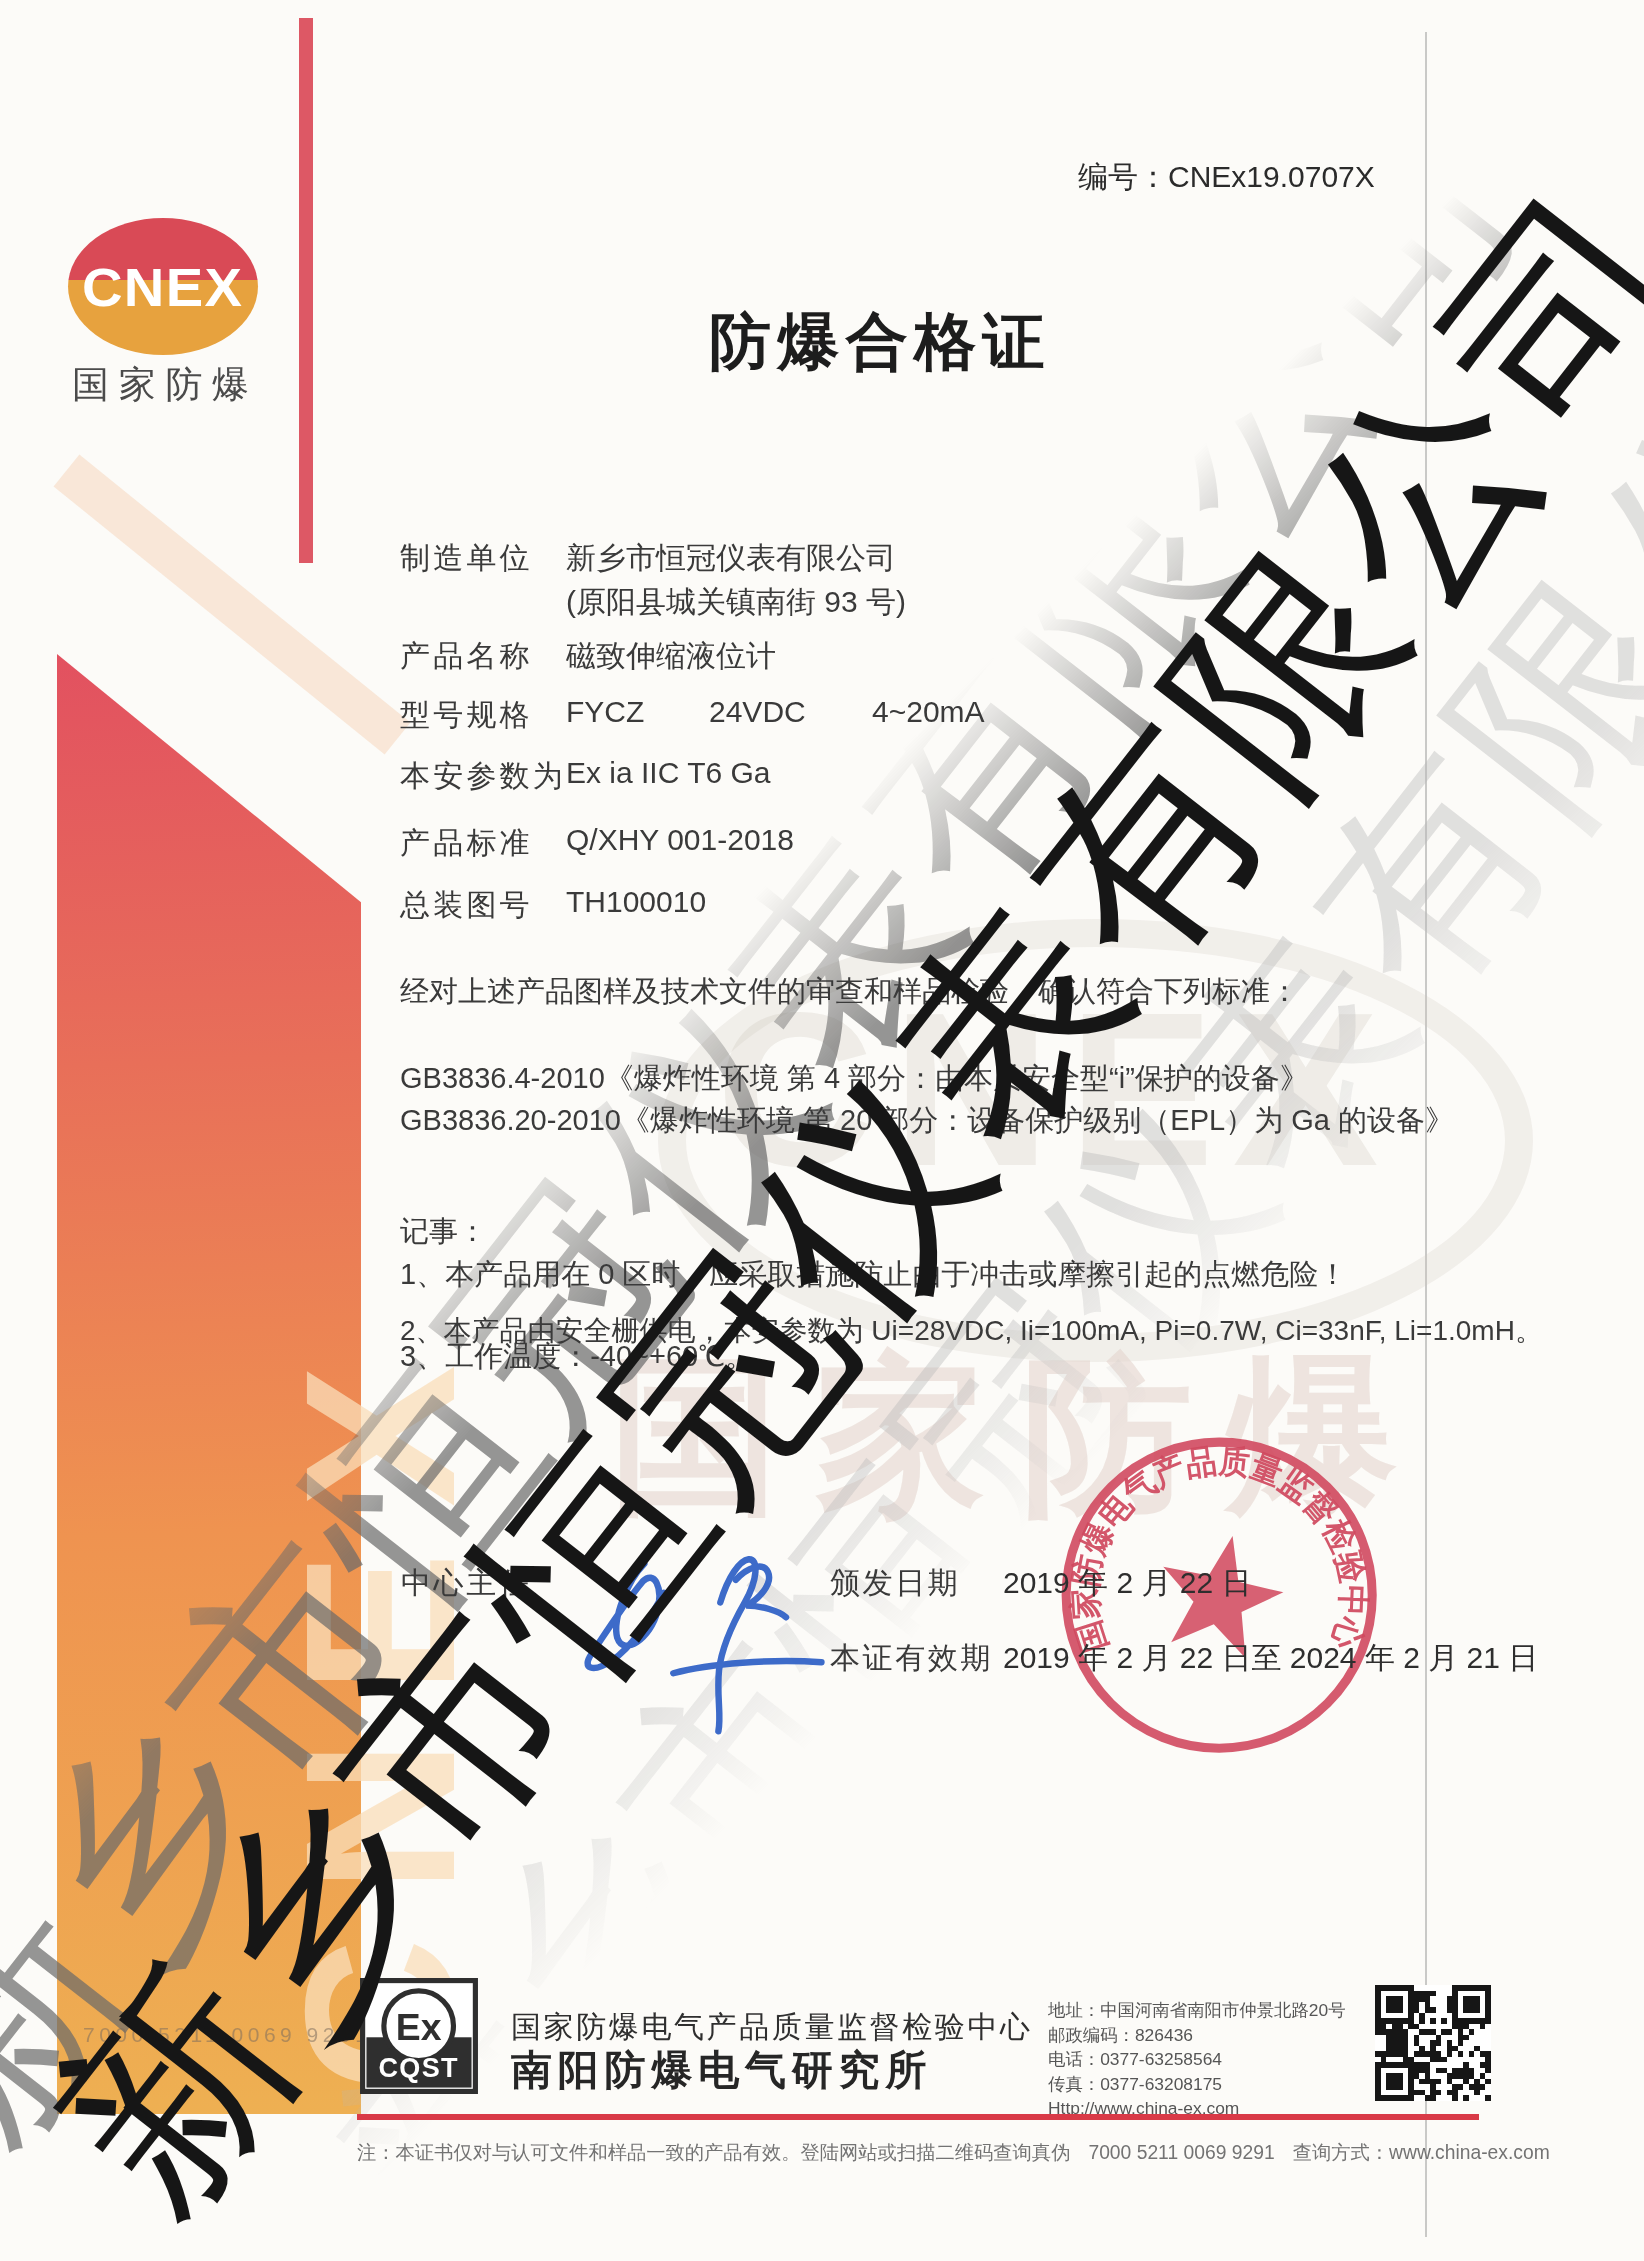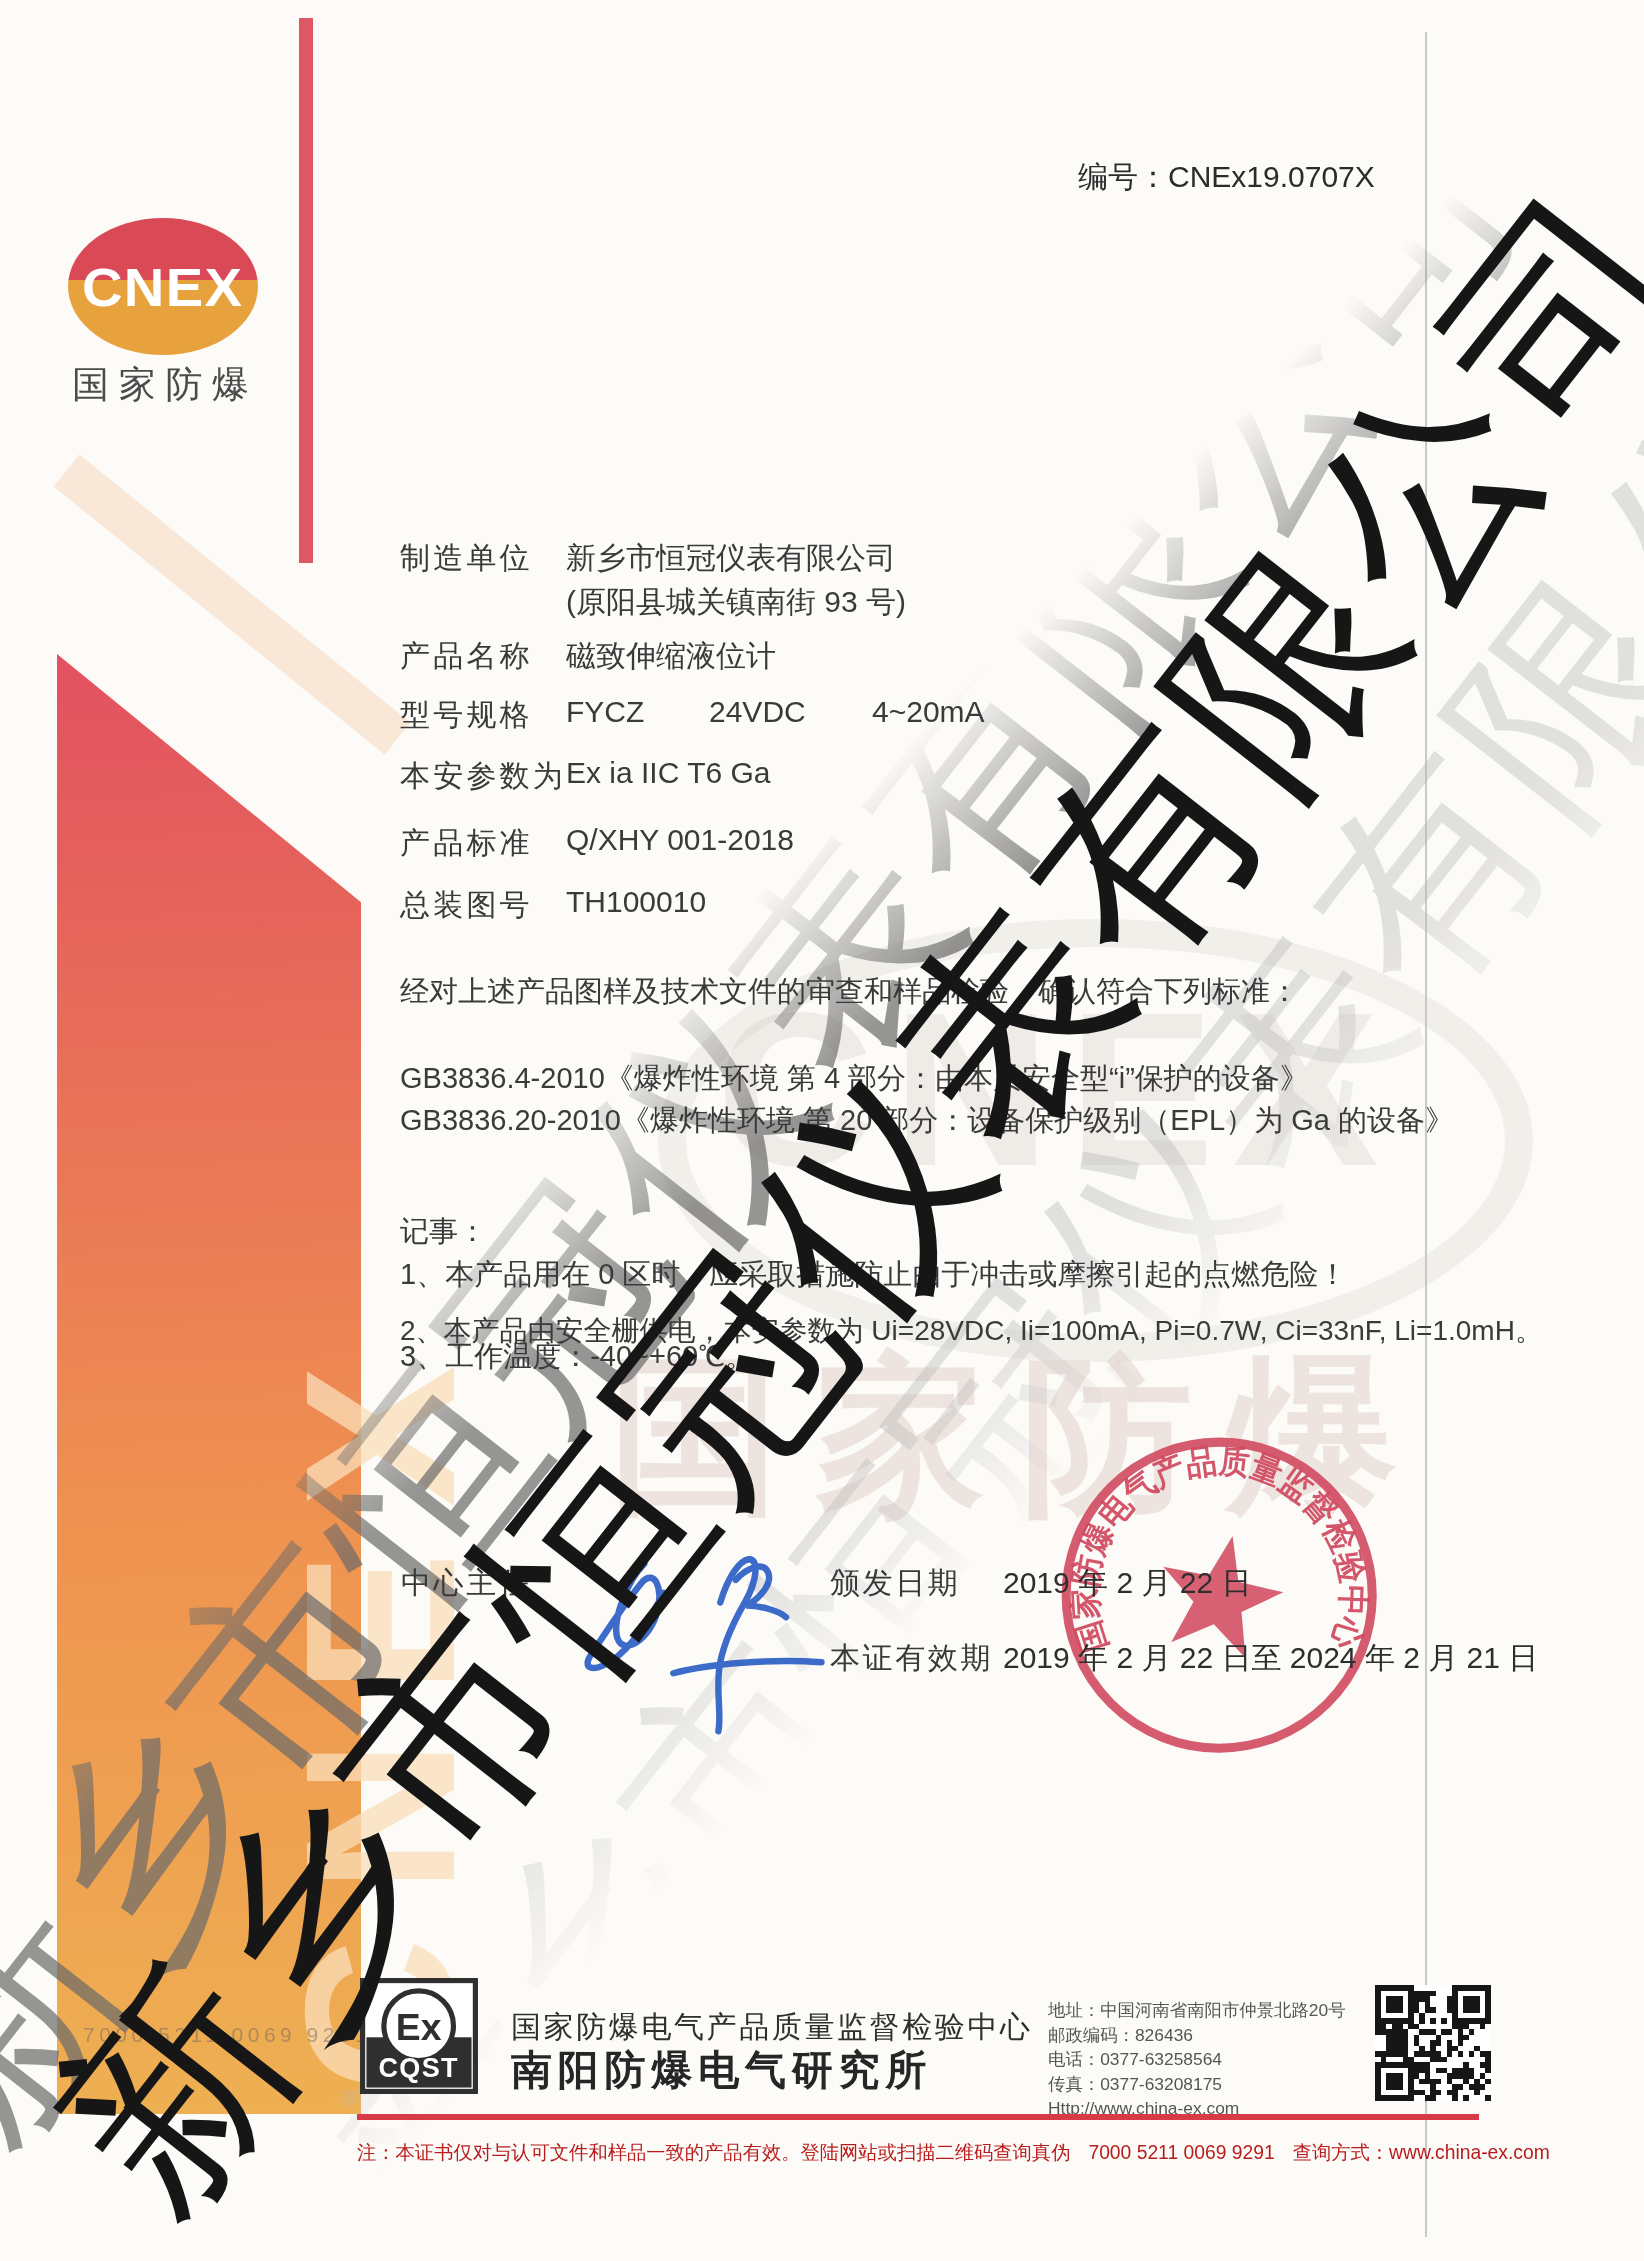--- a/index.html
+++ b/index.html
@@ -101,21 +101,21 @@
   
   .ex-badge { position:absolute; left:360px; top:1978px; z-index:4; }
   .org-center { position:absolute; left:511px; top:2007px; font-size:30px; letter-spacing:2.6px; color:#2f2f2f; z-index:4; }
   .org-inst  { position:absolute; left:511px; top:2043px; font-size:41px; font-weight:bold; letter-spacing:5.8px; color:#262626; z-index:4; }
   .addr { position:absolute; left:1048px; top:1998px; font-size:17.4px; line-height:24.5px; color:#555; z-index:4; }
   .qr { position:absolute; left:1375px; top:1985px; width:116px; height:116px;
         display:grid; grid-template-rows:repeat(21,1fr); grid-template-columns:repeat(21,1fr);
         background:#fff; z-index:4; }
   .qr i { background:#161616; }
   .red-line { position:absolute; left:357px; top:2114px; width:1122px; height:5.8px; background:#d93a47; z-index:4; }
-  .footer-note { position:absolute; left:357px; top:2139px; font-size:19.3px; color:#b91c1c; z-index:4; white-space:nowrap; }
+  .footer-note { position:absolute; left:357px; top:2139px; font-size:19.3px; color:#737373; z-index:4; white-space:nowrap; }
   .footer-note span { margin-right:18px; }
 </style>
 </head>
 <body>
 
 <div id="page">
 
   <div class="band-pale-stripe"></div>
   <div class="band"></div>
   <div class="band-letters">CNEX</div>
@@ -130,20 +130,21 @@
   <div class="wm wm-light">新乡市恒冠仪表有限公司</div>
 
   <div class="logo-ellipse">
     <span class="logo-text">CNEX</span>
   </div>
   <div class="logo-caption">国家防爆</div>
 
   <div class="cert-no">
     <span>编号：</span><span>CNEx19.0707X</span>
   </div>
+  <div class="title">防爆合格证</div>
 
   <div class="lbl" style="top:538px">制造单位</div>
   <div class="val" style="top:538px">新乡市恒冠仪表有限公司</div>
   <div class="val" style="top:582px">(原阳县城关镇南街 93 号)</div>
 
   <div class="lbl" style="top:636px">产品名称</div>
   <div class="val" style="top:636px">磁致伸缩液位计</div>
 
   <div class="lbl" style="top:695px">型号规格</div>
   <div class="val" style="top:695px">FYCZ</div>

